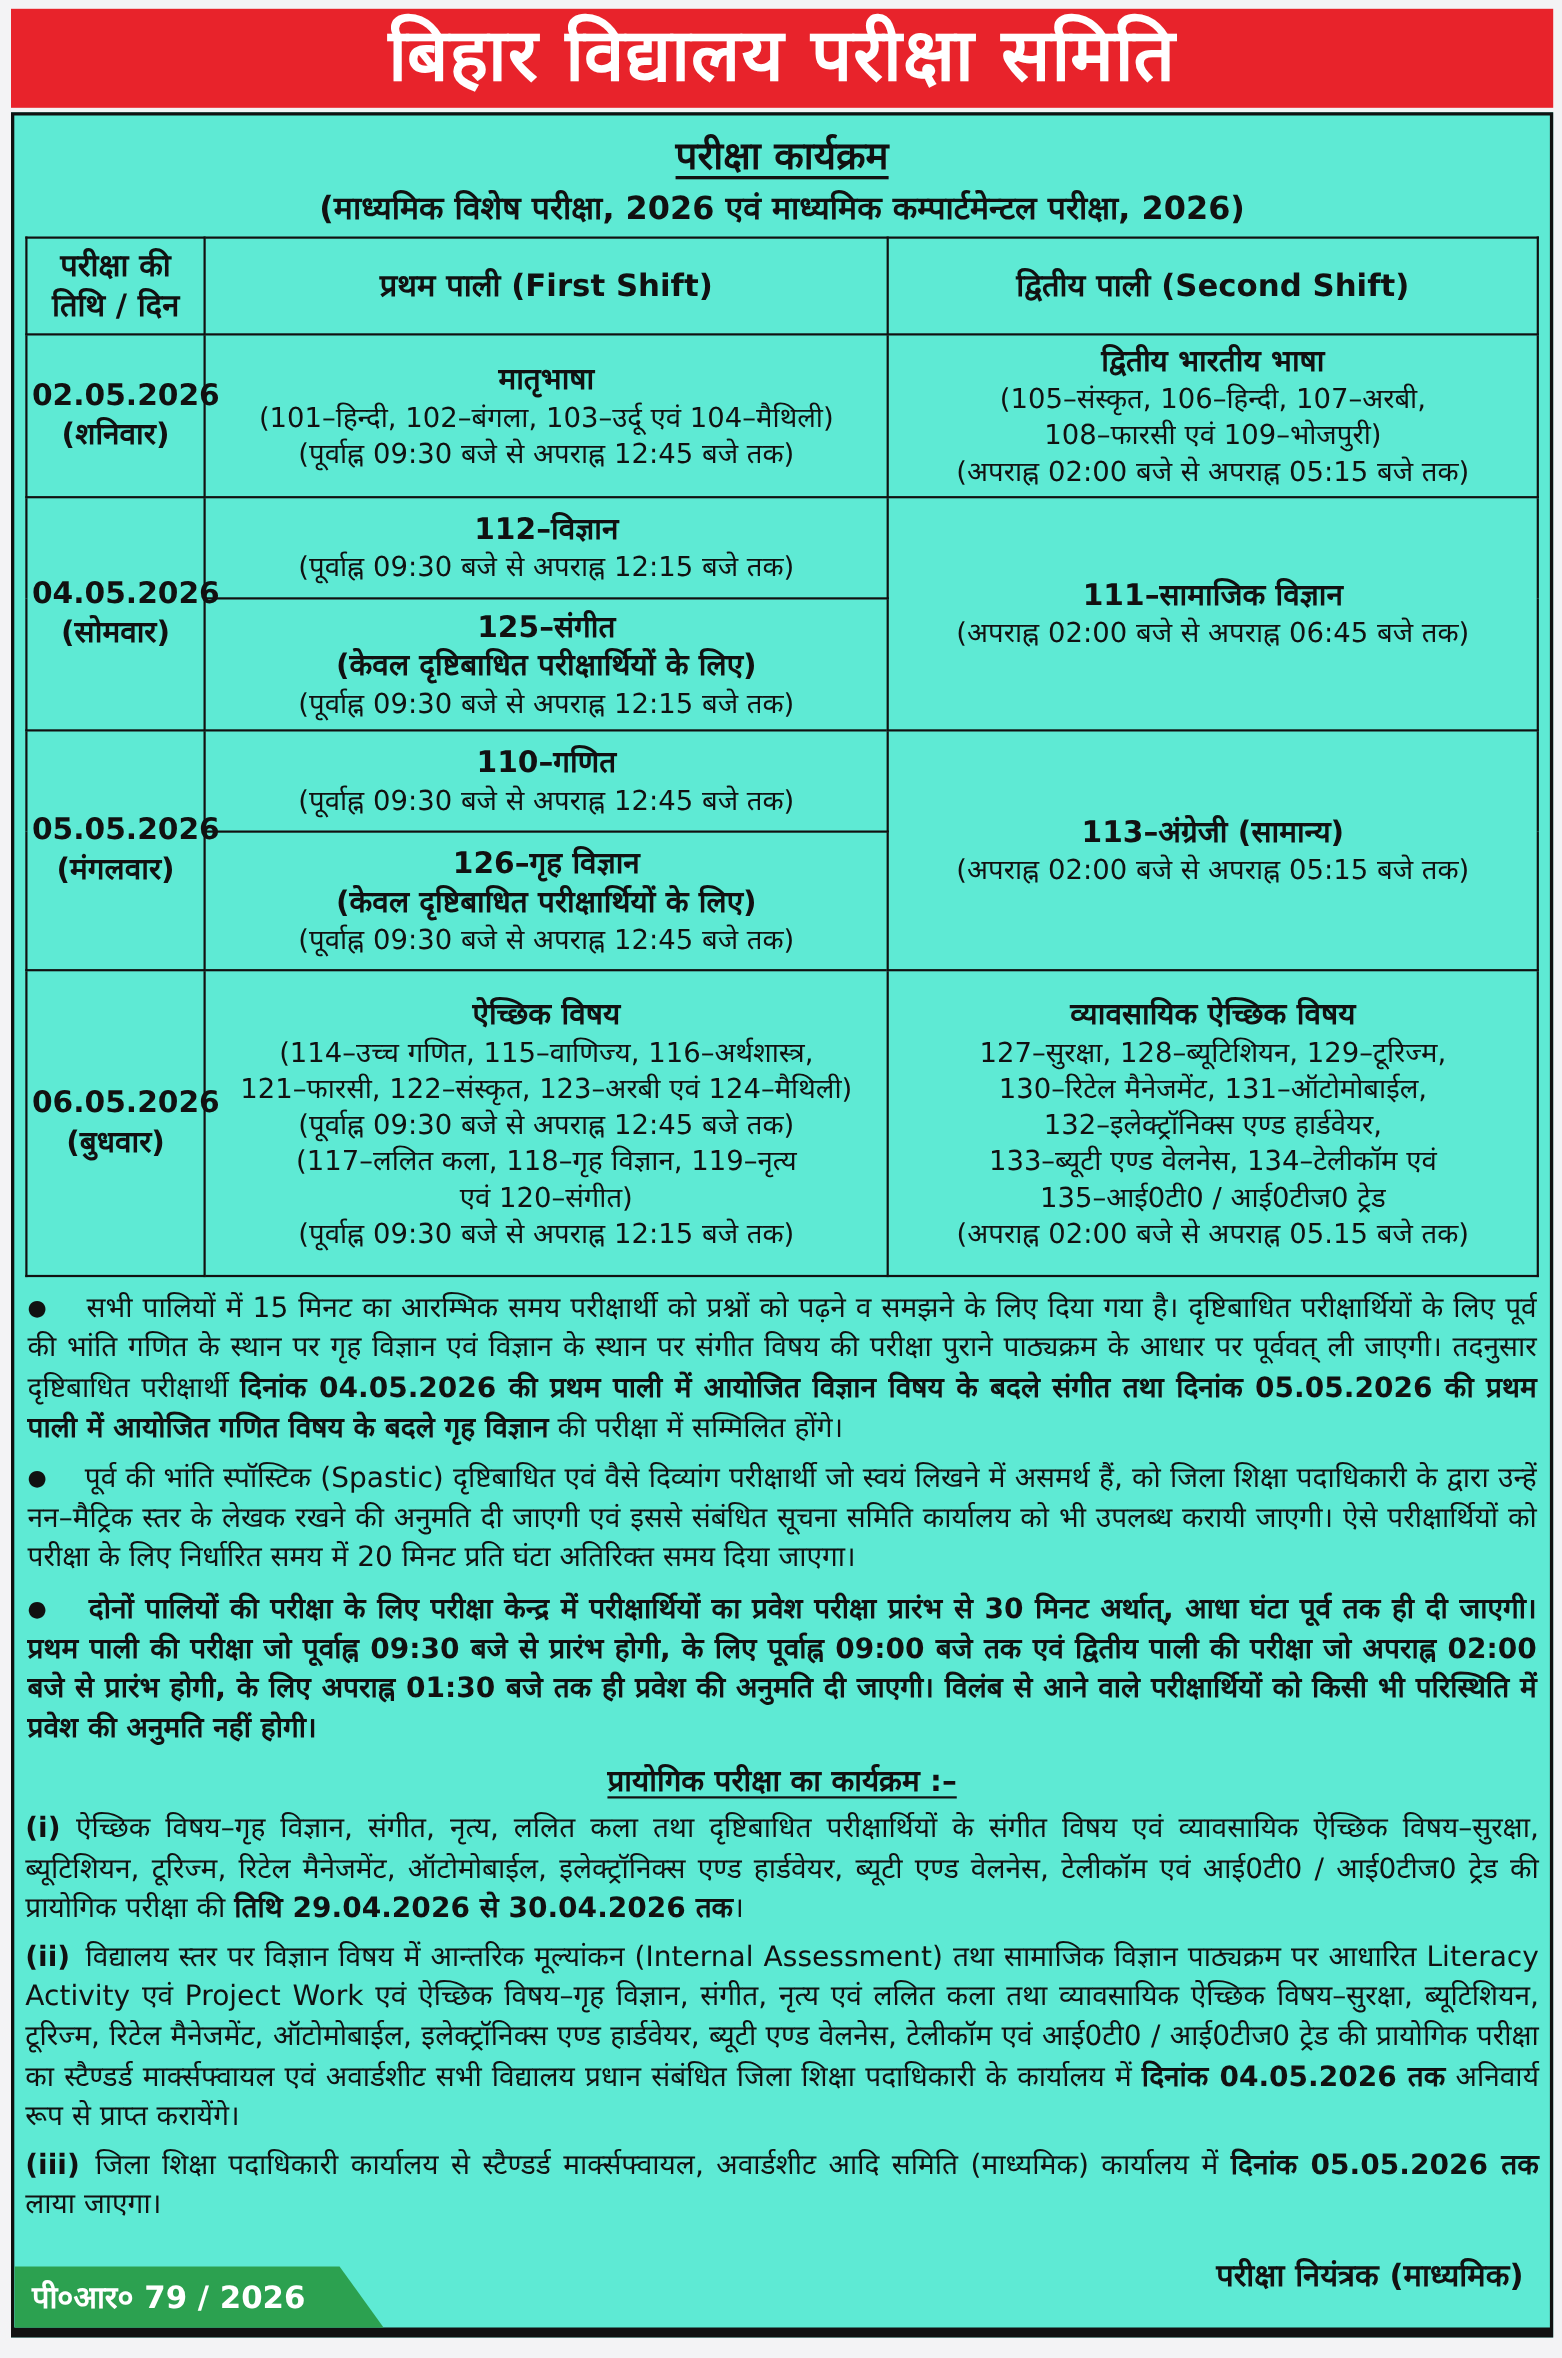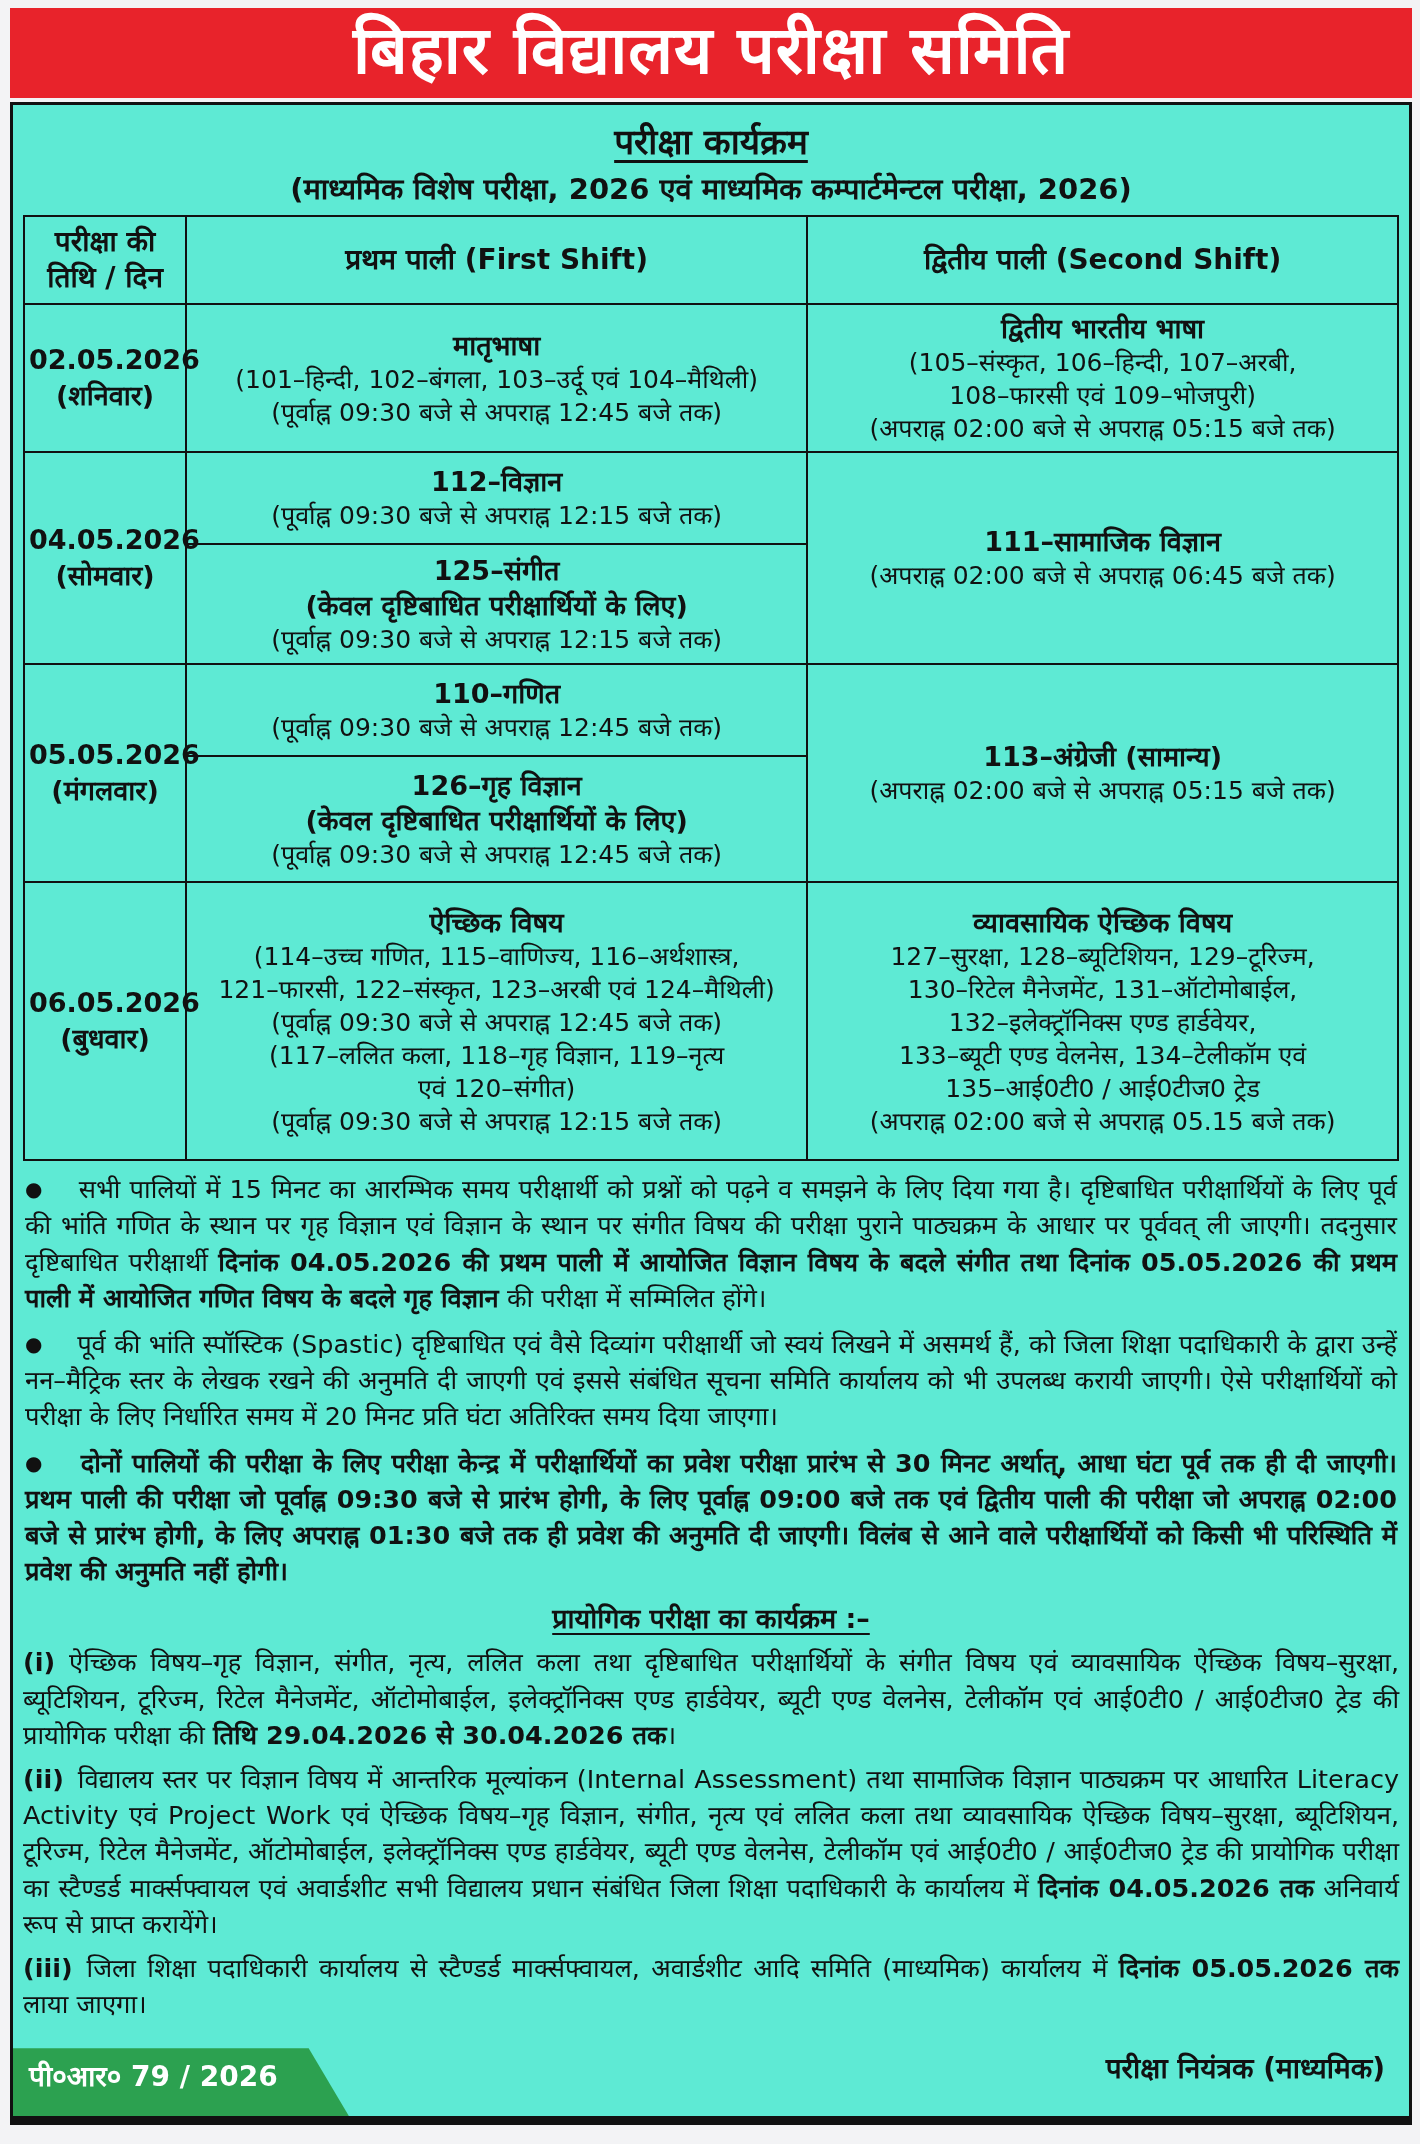--- a/index.html
+++ b/index.html
@@ -105,20 +105,21 @@
     font-size:25.5px;
     line-height:1.42;
     text-align:justify;
     margin:0 0 8px 0;
   }
   .pr-item .lbl{font-weight:bold; margin-right:14px;}
   
   .footer{
     display:flex;
     justify-content:space-between;
+    align-items:flex-end;
     margin-top:26px;
   }
   .pr-badge{
     background:#2ca150;
     color:#fff;
     font-weight:bold;
     font-size:28px;
     padding:8px 60px 10px 16px;
     clip-path:polygon(0 0, 88% 0, 100% 100%, 0 100%);
     margin-left:-10px;

